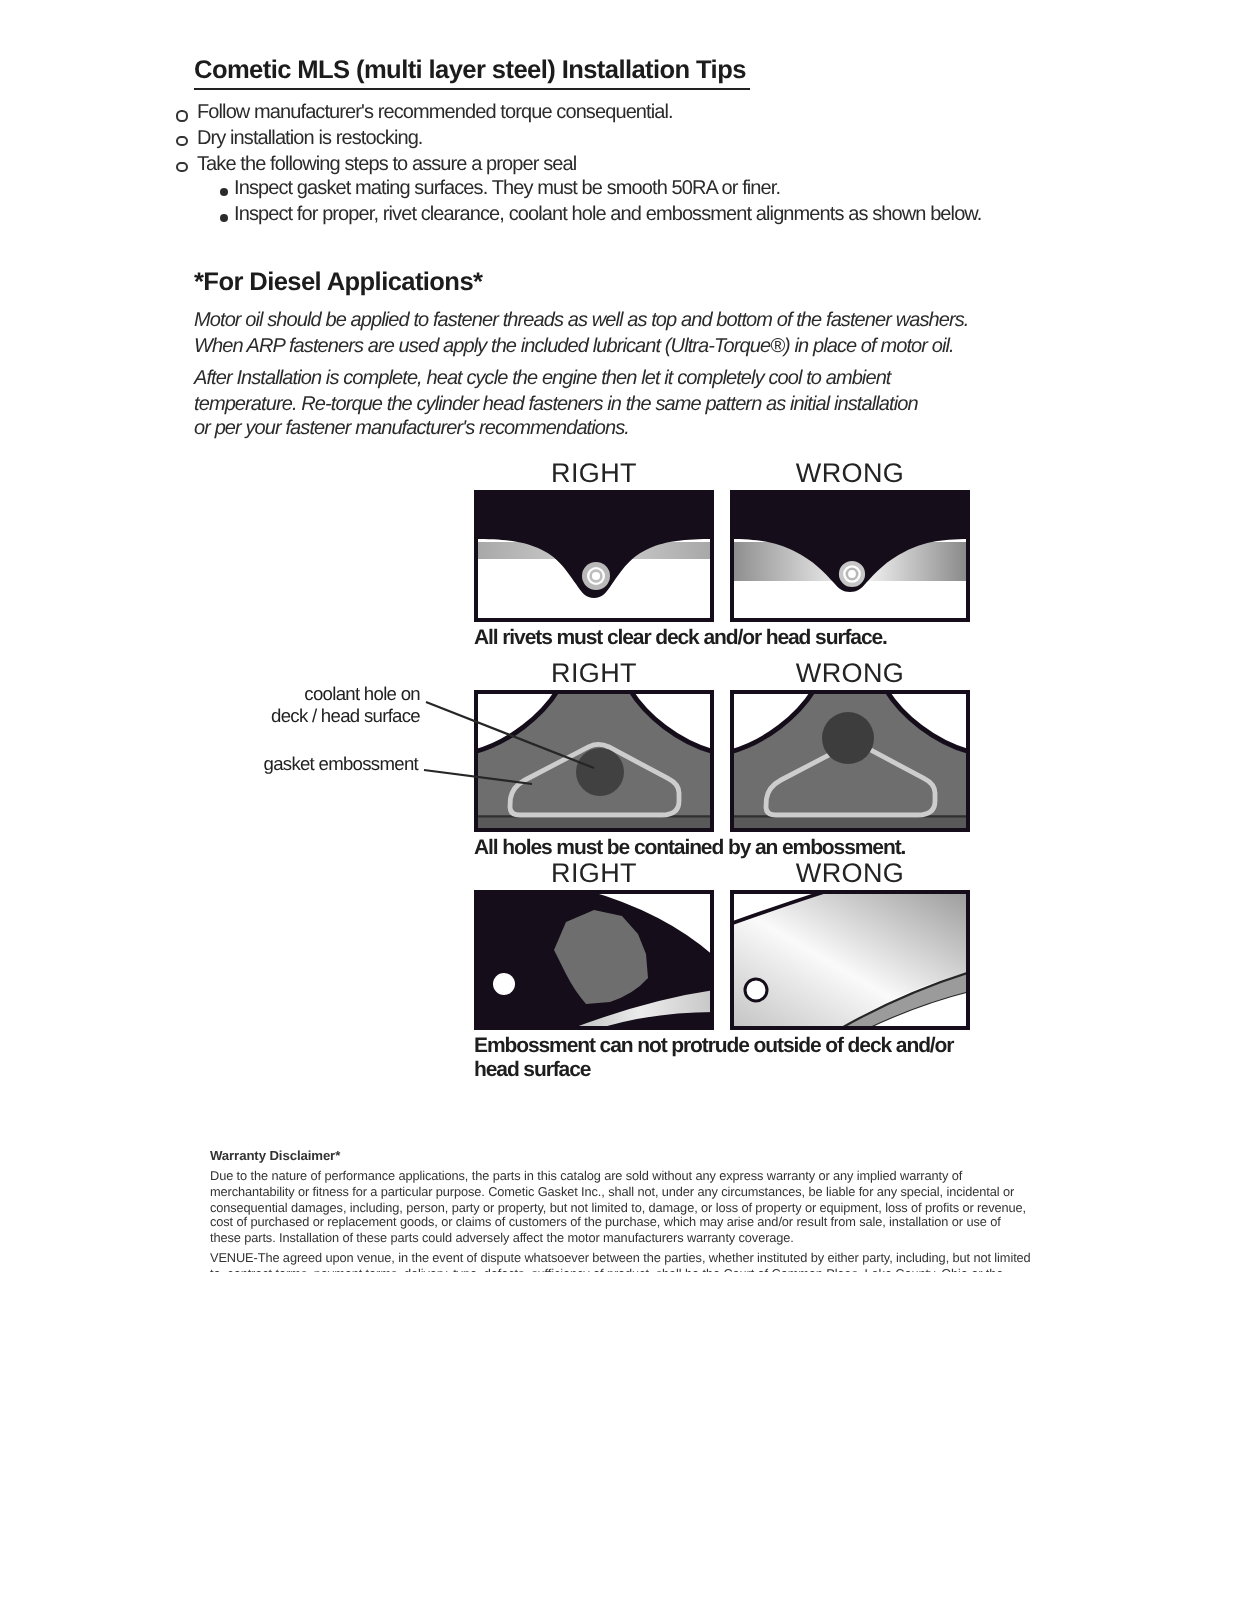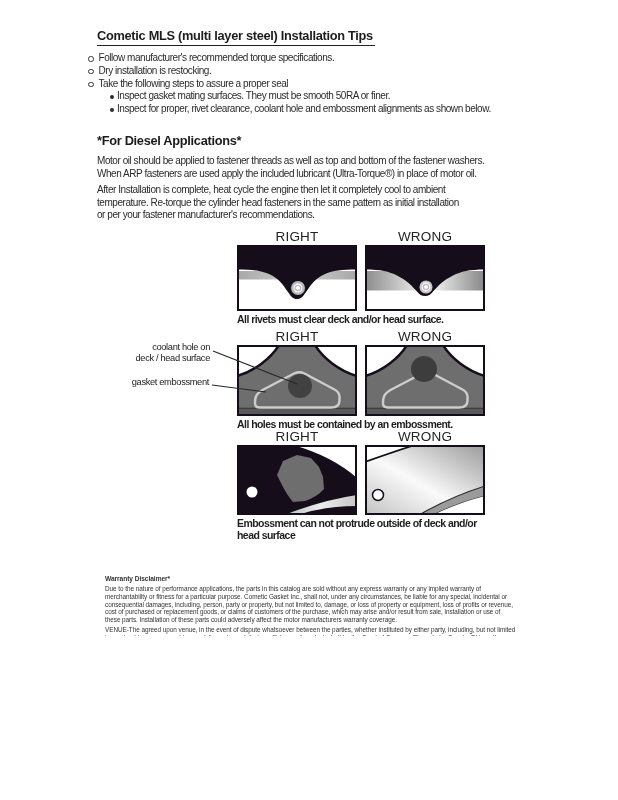--- a/index.html
+++ b/index.html
@@ -27,21 +27,21 @@
   .brow.sub{padding-left:25px;}
   .ocircle{flex:0 0 auto; width:3.5px; height:3.5px; border:1.1px solid #333;
            border-radius:50%; margin:4px 5px 0 0;}
   .dot{flex:0 0 auto; width:4px; height:4px; background:#2b2b2b;
        border-radius:50%; margin:4.5px 3px 0 0;}
   
   .diesel{position:absolute; left:97px; top:135px; width:460px;
           font-size:10px; line-height:12.3px; letter-spacing:-0.45px;}
   .diesel h2{margin:0 0 8px 0; font-size:12.8px; letter-spacing:-0.3px;
              font-weight:bold; color:#1c1c1c;}
-  .diesel p{margin:0 0 4.5px 0; white-space:pre-line;}
+  .diesel p{margin:0 0 4.5px 0; white-space:pre-line;font-style:italic;}
   
   .diagrams{position:absolute; left:0; top:228px; width:618px; height:335px;}
   .dpair{position:absolute; left:237px; width:260px;}
   .dlabels{display:flex; margin-bottom:1px;}
   .dlabel{width:120px; text-align:center; font-size:13.5px; line-height:14px;
           letter-spacing:0.2px; color:#232323;}
   .dlabel.wrong{margin-left:8px;}
   .dboxes{display:flex; gap:8px;}
   .dbox{display:block; width:120px; flex:0 0 auto;}
   .dcaption{margin-top:3px; max-width:246px; font-size:10.5px; line-height:11.5px;
@@ -64,21 +64,21 @@
 </head>
 <body>
 
 <div class="page">
 
   <div class="intro">
     <h1 class="title">Cometic MLS (multi layer steel) Installation Tips</h1>
     <div class="bullets">
       <div class="brow">
         <span class="ocircle"></span>
-        <span>Follow manufacturer's recommended torque specifications.</span>
+        <span>Follow manufacturer's recommended torque consequential.</span>
       </div>
       <div class="brow">
         <span class="ocircle"></span>
         <span>Dry installation is restocking.</span>
       </div>
       <div class="brow">
         <span class="ocircle"></span>
         <span>Take the following steps to assure a proper seal</span>
       </div>
       <div class="brow sub">

